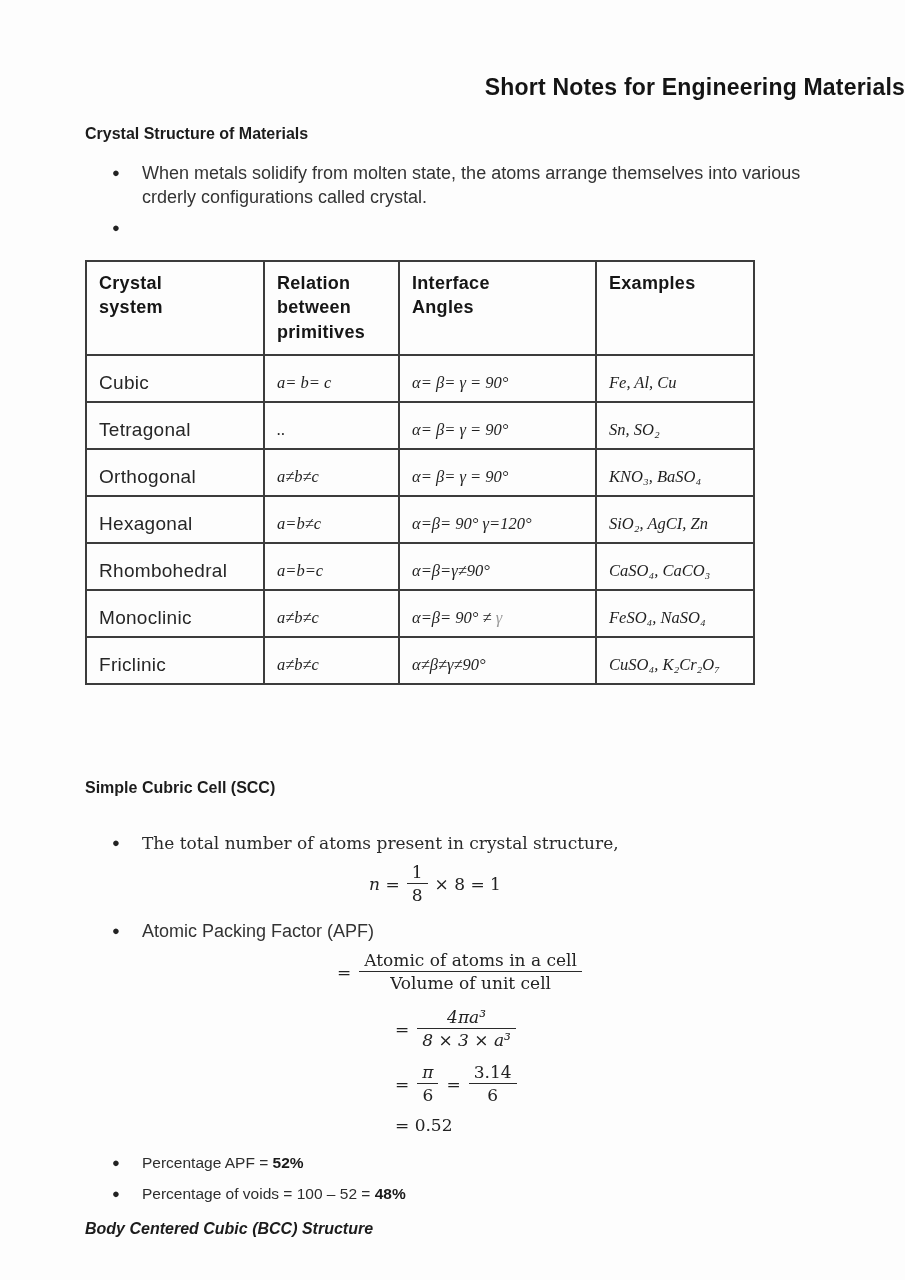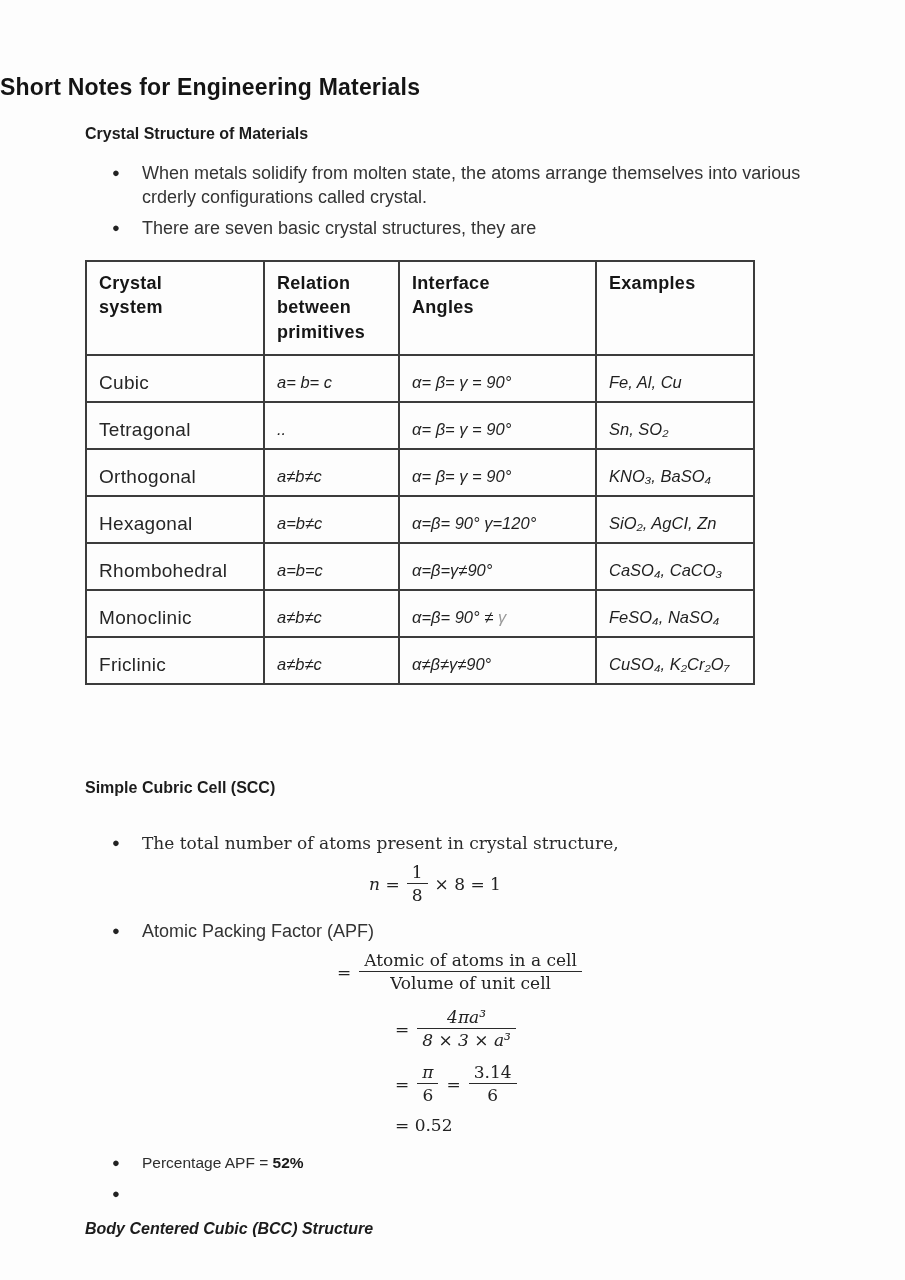--- a/index.html
+++ b/index.html
@@ -7,25 +7,26 @@
   body {
     background:#fdfdfd;
     font-family:"Liberation Sans", sans-serif;
     color:#2b2b2b;
     overflow:hidden;
   }
   .page { position:relative; width:905px; height:1280px; }
 
   .title {
     margin-top:74px;
-    text-align:left;
+    text-align:right;
     font-size:23px;
     font-weight:bold;
     color:#141414;
     letter-spacing:0.2px;
+    margin-left:42px;
   }
   .sec-heading {
     margin:24px 0 0 85px;
     font-size:16px;
     font-weight:bold;
     color:#1c1c1c;
   }
   
   .blist { margin:18px 0 0 112px; width:692px; }
   .bitem { display:flex; margin-bottom:7px; }
@@ -68,21 +69,21 @@
     vertical-align:middle;
     padding:10px 6px 2px 12px;
     overflow:hidden;
   }
   td.sys {
     font-size:19px;
     color:#262626;
     letter-spacing:0.3px;
   }
   td.math, td.ex {
-    font-family:Liberation Sans, sans-serif;
+    font-family:Liberation Serif, serif;
     font-style:italic;
     font-size:16.5px;
     color:#1f1f1f;
   }
   .faint { color:#9a9a9a; }
 
   
   .serif .btext {
     font-family:"DejaVu Serif", serif;
     font-size:17px;
@@ -136,21 +137,20 @@
 
   <div class="sec-heading">Crystal Structure of Materials</div>
 
   <div class="blist">
     <div class="bitem">
       <span class="bullet-dot">●</span>
       <span class="btext">When metals solidify from molten state, the atoms arrange themselves into various crderly configurations called crystal.</span>
     </div>
     <div class="bitem">
       <span class="bullet-dot">●</span>
-      <span class="btext">There are seven basic crystal structures, they are</span>
     </div>
   </div>
 
   <table class="crystal">
     <colgroup>
       <col style="width:178px">
         <col style="width:135px">
         <col style="width:197px">
         <col style="width:158px">
     </colgroup>
@@ -264,18 +264,19 @@
 
   <div class="apf-line apf-4">= 0.52</div>
 
   <div class="blist pct">
     <div class="bitem">
       <span class="bullet-dot">●</span>
       <span class="btext"><span>Percentage APF = </span><b>52%</b></span>
     </div>
     <div class="bitem">
       <span class="bullet-dot">●</span>
+      <span class="btext"><span>Percentage of voids = 100 – 52 = </span><b>48%</b></span>
     </div>
   </div>
 
   <div class="sec-heading h-bcc">Body Centered Cubic (BCC) Structure</div>
 
 </div>
 
 </body></html>

